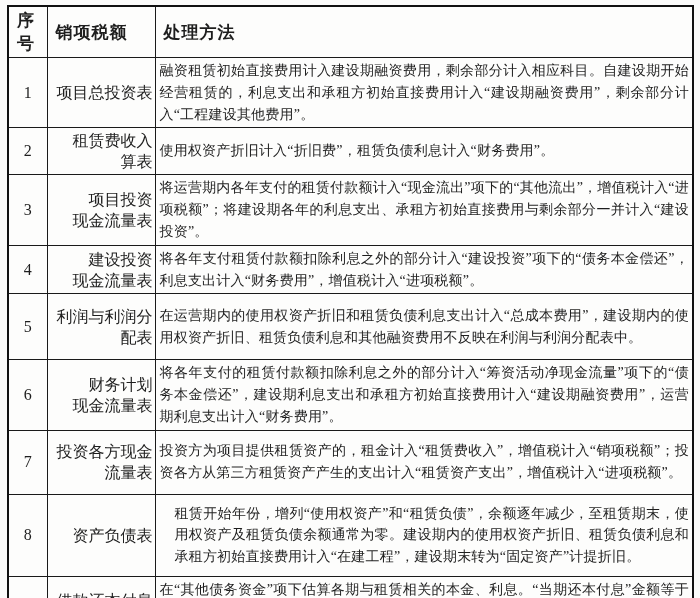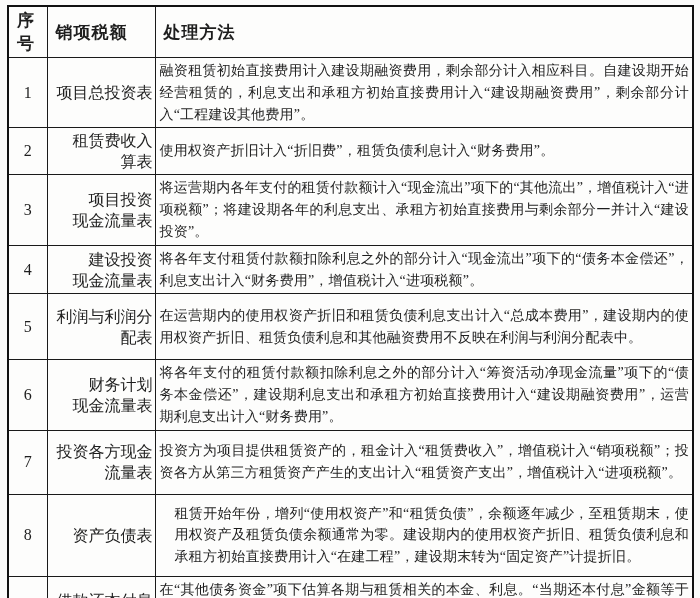--- a/index.html
+++ b/index.html
@@ -105,21 +105,21 @@
       <tr class="r3">
         <td class="no-cell">3</td>
         <td class="name-cell">项目投资
 现金流量表</td>
         <td class="method-cell">将运营期内各年支付的租赁付款额计入“现金流出”项下的“其他流出”，增值税计入“进项税额”；将建设期各年的利息支出、承租方初始直接费用与剩余部分一并计入“建设投资”。</td>
       </tr>
       <tr class="r4">
         <td class="no-cell">4</td>
         <td class="name-cell">建设投资
 现金流量表</td>
-        <td class="method-cell">将各年支付租赁付款额扣除利息之外的部分计入“现金流出”项下的“债务本金偿还”，利息支出计入“财务费用”，增值税计入“进项税额”。</td>
+        <td class="method-cell">将各年支付租赁付款额扣除利息之外的部分计入“建设投资”项下的“债务本金偿还”，利息支出计入“财务费用”，增值税计入“进项税额”。</td>
       </tr>
       <tr class="r5">
         <td class="no-cell">5</td>
         <td class="name-cell">利润与利润分
 配表</td>
         <td class="method-cell">在运营期内的使用权资产折旧和租赁负债利息支出计入“总成本费用”，建设期内的使用权资产折旧、租赁负债利息和其他融资费用不反映在利润与利润分配表中。</td>
       </tr>
       <tr class="r6">
         <td class="no-cell">6</td>
         <td class="name-cell">财务计划

